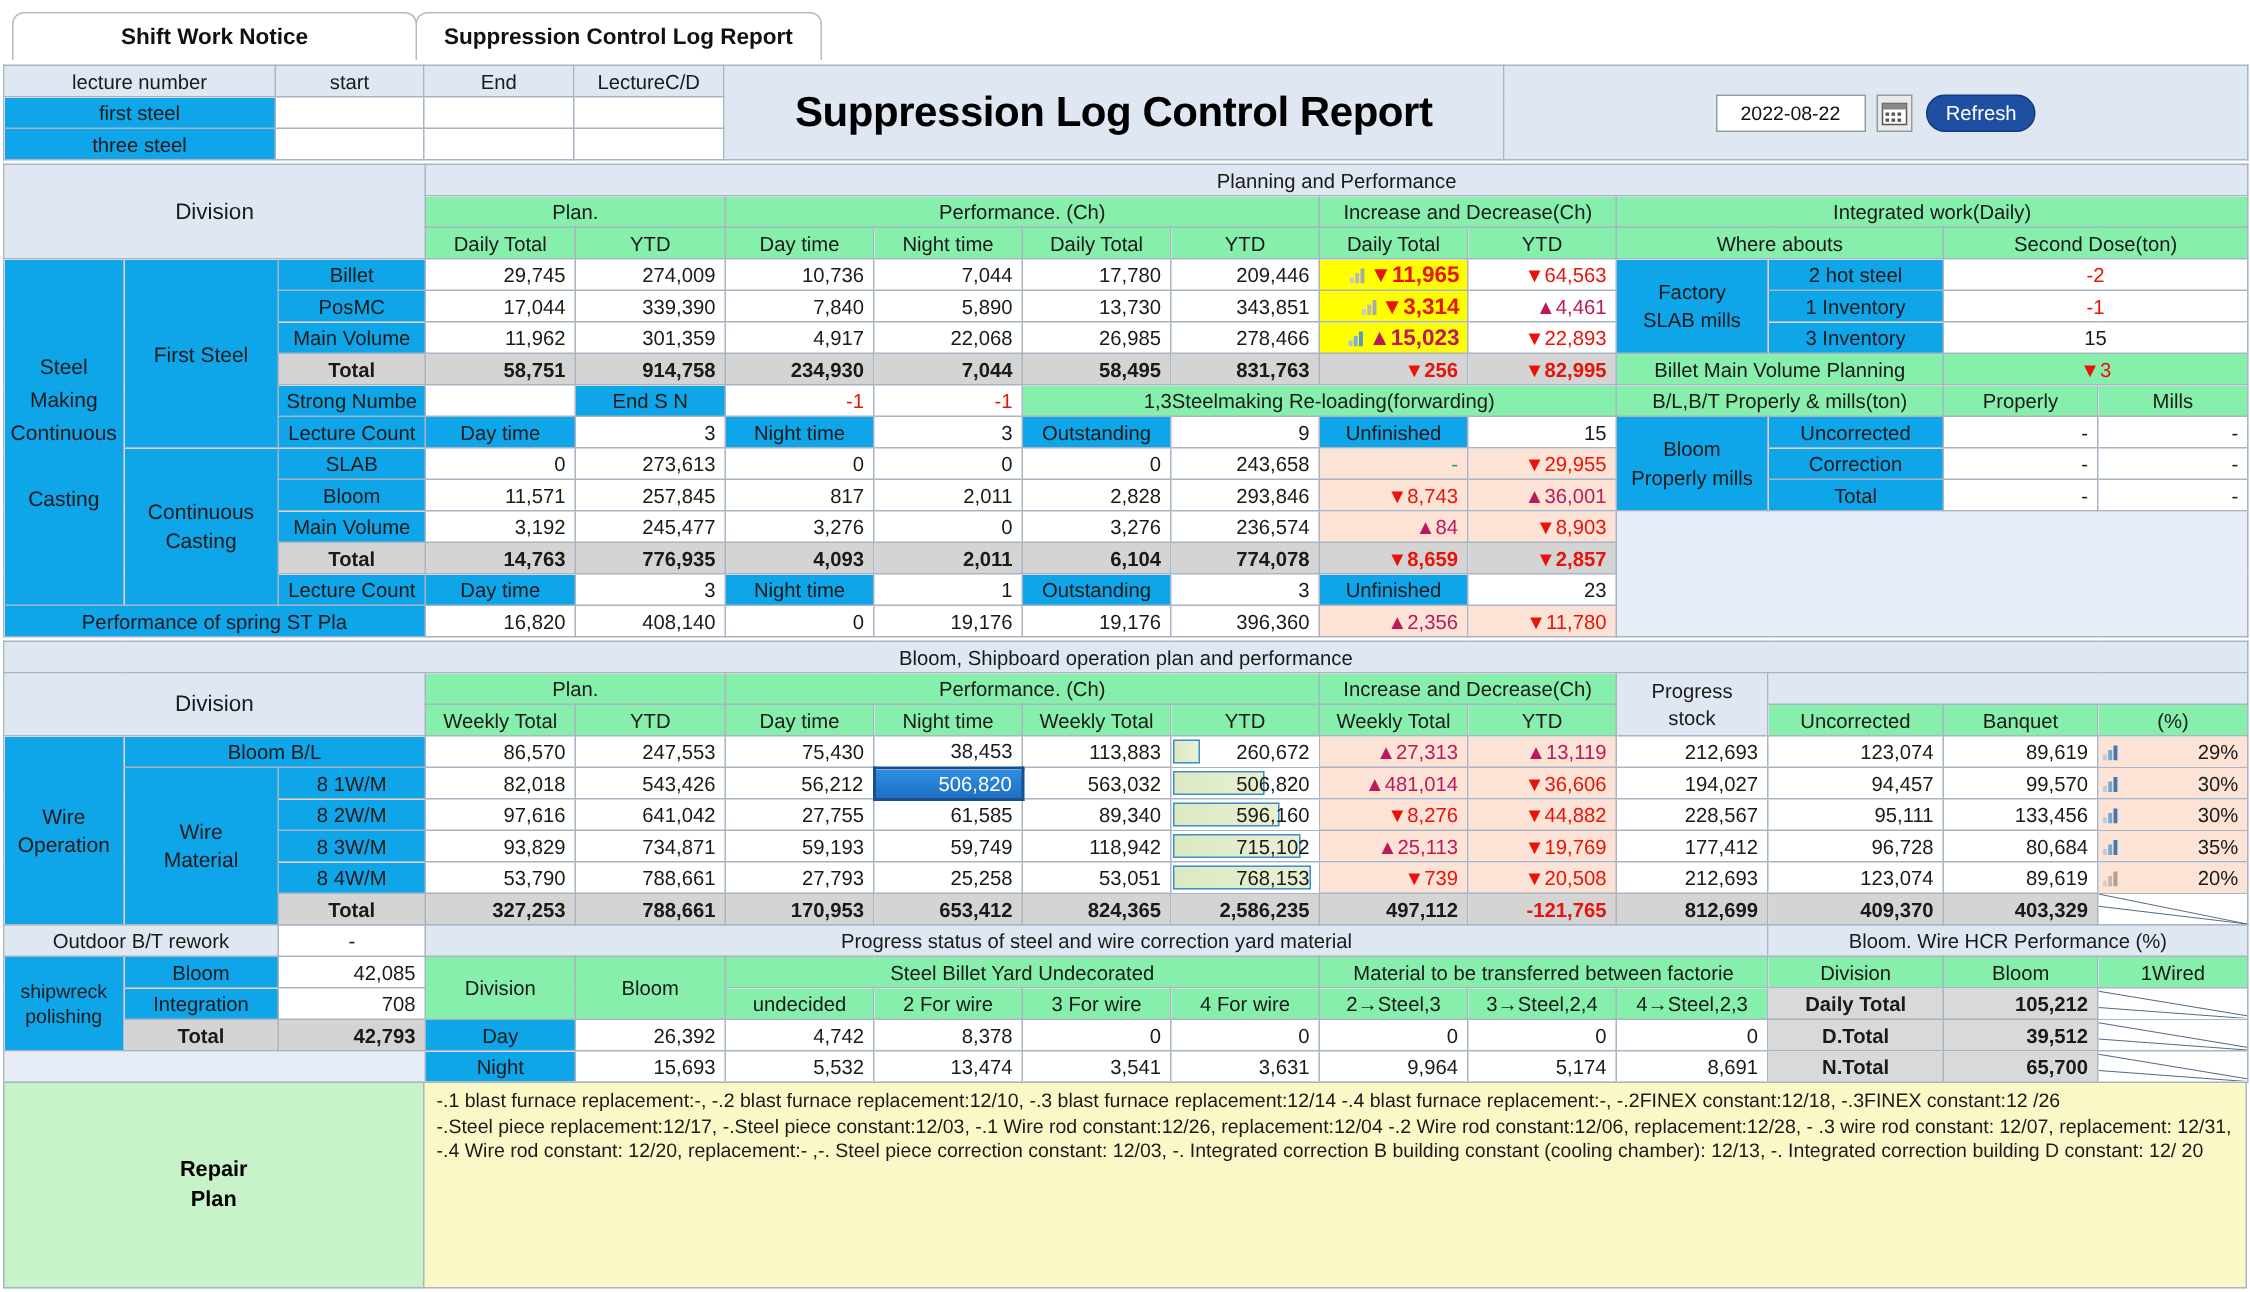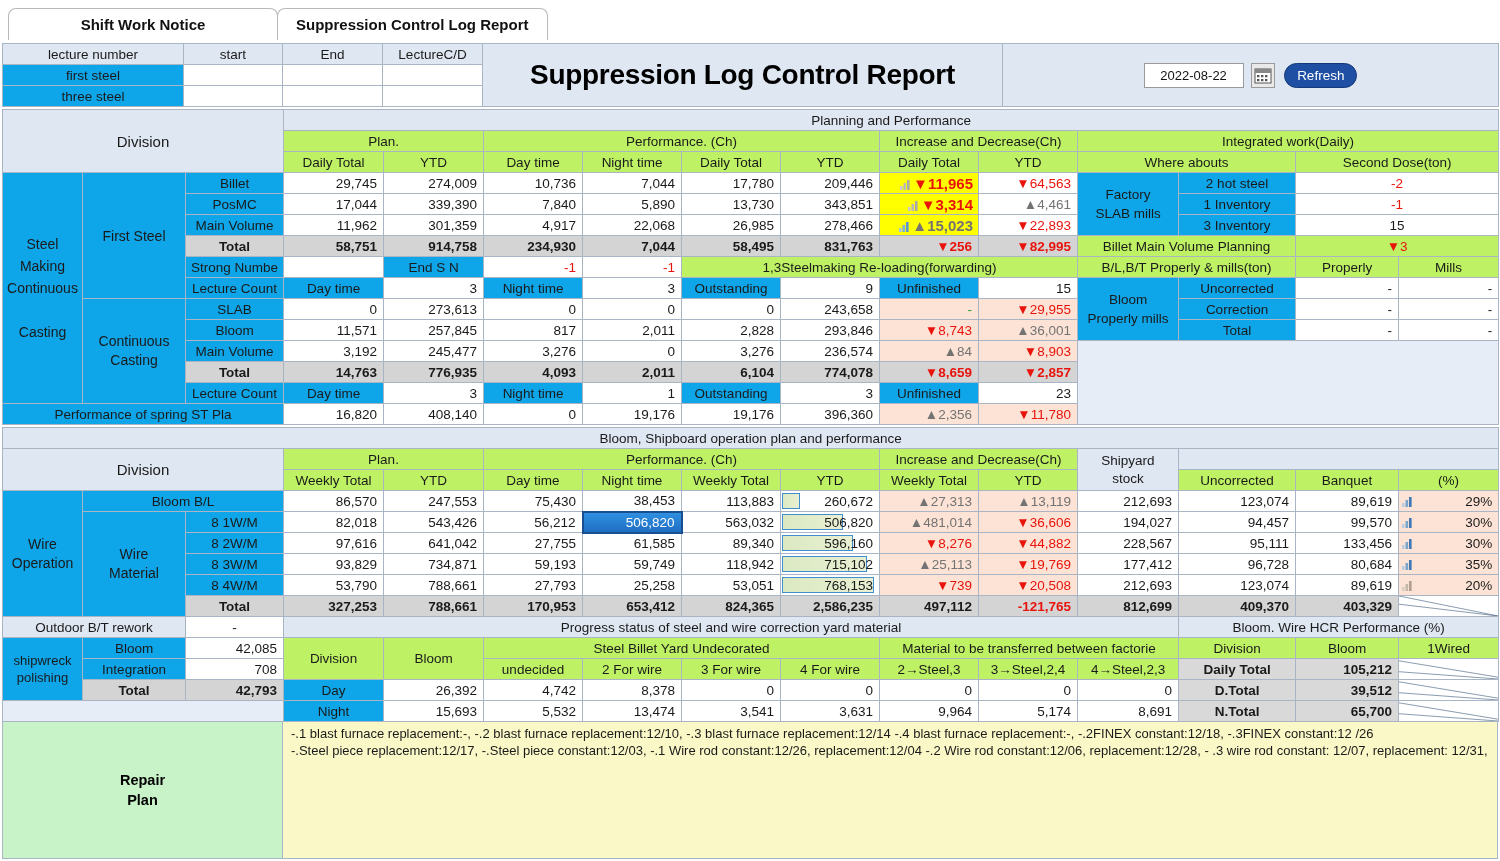--- a/index.html
+++ b/index.html
@@ -25,29 +25,29 @@
 
   
   table { border-collapse: collapse; table-layout: fixed; }
   td, th {
     border: 1px solid #a9b4c4;
     font-size: 13.5px; color: #1a1a1a; font-weight: normal;
     padding: 0 4px; height: 21px; text-align: center; white-space: nowrap;
     overflow: hidden;
   }
   .hd   { background: #dfe7f2; }    
-  .hd2  { background: #bef264; }    
+  .hd2  { background: #86efac; }    
   .lbl  { background: #0ea5e9; }    
   .wht  { background: #ffffff; }
   .tot  { background: #d4d4d4; font-weight: bold; }
   .tot2 { background: #d9d9d9; font-weight: bold; }
   .peach{ background: #fce3d5; }
   .num  { text-align: right; padding-right: 6px; }
   .red  { color: #e8140c; margin-top: 18px; }
-  .blue { color: #737373; }
+  .blue { color: #be185d; }
   .empty{ background: #e7edf6; border: 1px solid #a9b4c4; }
 
   
   .titlewrap { background: #dfe7f2; border: 1px solid #a9b4c4; }
   .bigtitle { font-size: 28px; font-weight: bold; letter-spacing: -0.3px; color: #000; }
 
   .dateinput {
     display: inline-block; width: 100px; height: 25px; line-height: 23px;
     border: 1px solid #9a9a9a; background: #fff; font-size: 13px; text-align: center;
     vertical-align: middle; color: #111;
@@ -438,21 +438,21 @@
       <tbody>
           <tr>
         <td class="hd" colspan="15">Bloom, Shipboard operation plan and performance</td>
       </tr>
       <tr>
         <td class="hd" rowspan="2" colspan="3" style="font-size:15px">Division</td>
         <td class="hd2" colspan="2">Plan.</td>
         <td class="hd2" colspan="4">Performance. (Ch)</td>
         <td class="hd2" colspan="2">Increase and Decrease(Ch)</td>
         <td class="hd" rowspan="2" style="line-height:18px">
-          <span>Shipyard</span><br>
+          <span>Progress</span><br>
           <span>stock</span>
         </td>
         <td class="hd" colspan="3"></td>
       </tr>
       <tr>
         <td class="hd2">Weekly Total</td>
         <td class="hd2">YTD</td>
         <td class="hd2">Day time</td>
         <td class="hd2">Night time</td>
         <td class="hd2">Weekly Total</td>
@@ -734,16 +734,17 @@
   <div style="position:absolute;left:2px;top:721px;width:1496px;height:138px;display:flex">
     <div class="greencell" style="width:281px;border:1px solid #a9b4c4;display:flex;align-items:center;justify-content:center;line-height:20px;text-align:center">
       <div>
         <span>Repair</span><br>
         <span>Plan</span>
       </div>
     </div>
     <div class="yellowbox" style="flex:1;margin-left:-1px">
       <p>-.1 blast furnace replacement:-, -.2 blast furnace replacement:12/10, -.3 blast furnace replacement:12/14 -.4 blast furnace replacement:-, -.2FINEX constant:12/18, -.3FINEX constant:12 /26</p>
       <p class="wrapme">-.Steel piece replacement:12/17, -.Steel piece constant:12/03, -.1 Wire rod constant:12/26, replacement:12/04 -.2 Wire rod constant:12/06, replacement:12/28, - .3 wire rod constant: 12/07, replacement: 12/31,</p>
+      <p class="wrapme">-.4 Wire rod constant: 12/20, replacement:- ,-. Steel piece correction constant: 12/03, -. Integrated correction B building constant (cooling chamber): 12/13, -. Integrated correction building D constant: 12/ 20</p>
     </div>
   </div>
 
 </div>
 
 </body></html>

